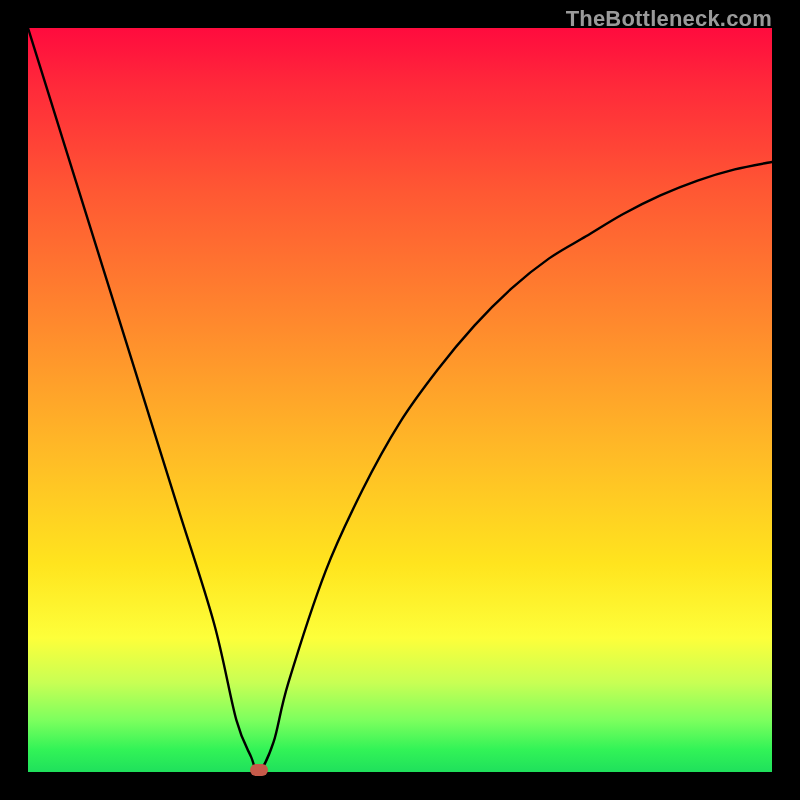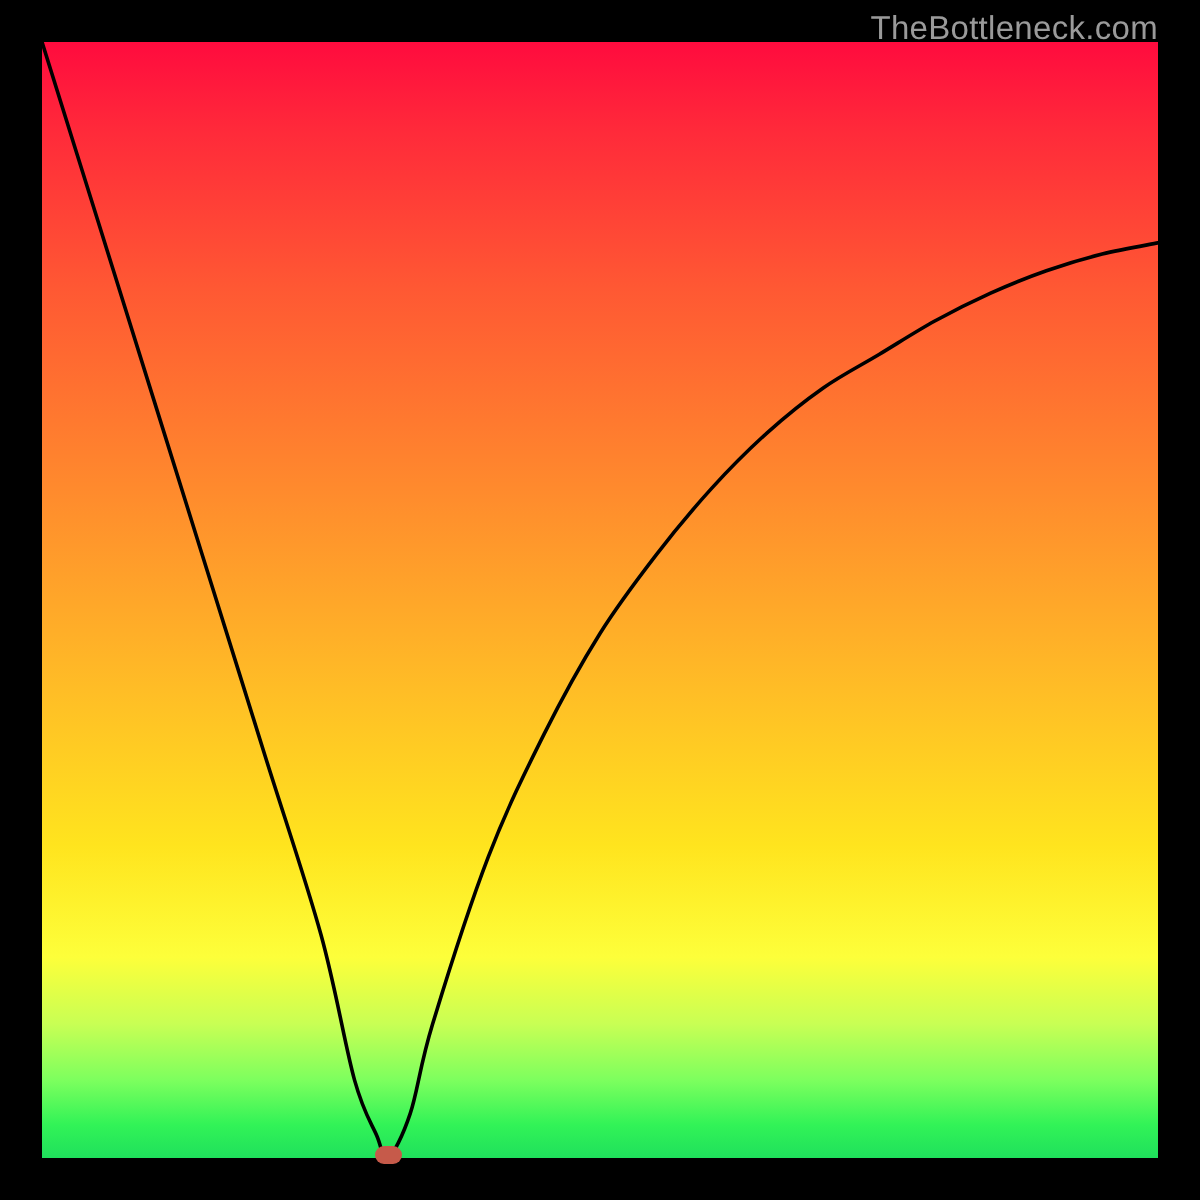--- a/index.html
+++ b/index.html
@@ -38,21 +38,21 @@
       #32f357 97%,
       #1fe05c 100%
     );
   }
   .watermark {
     position: absolute;
     top: 6px;
     right: 28px;
     color: #9a9a9a;
     font-size: 22px;
-    font-weight: 400;
+    font-weight: 700;
     letter-spacing: 0.2px;
     user-select: none;
   }
   svg.curve {
     position: absolute;
     left: 0;
     top: 0;
     width: 744px;
     height: 744px;
   }

